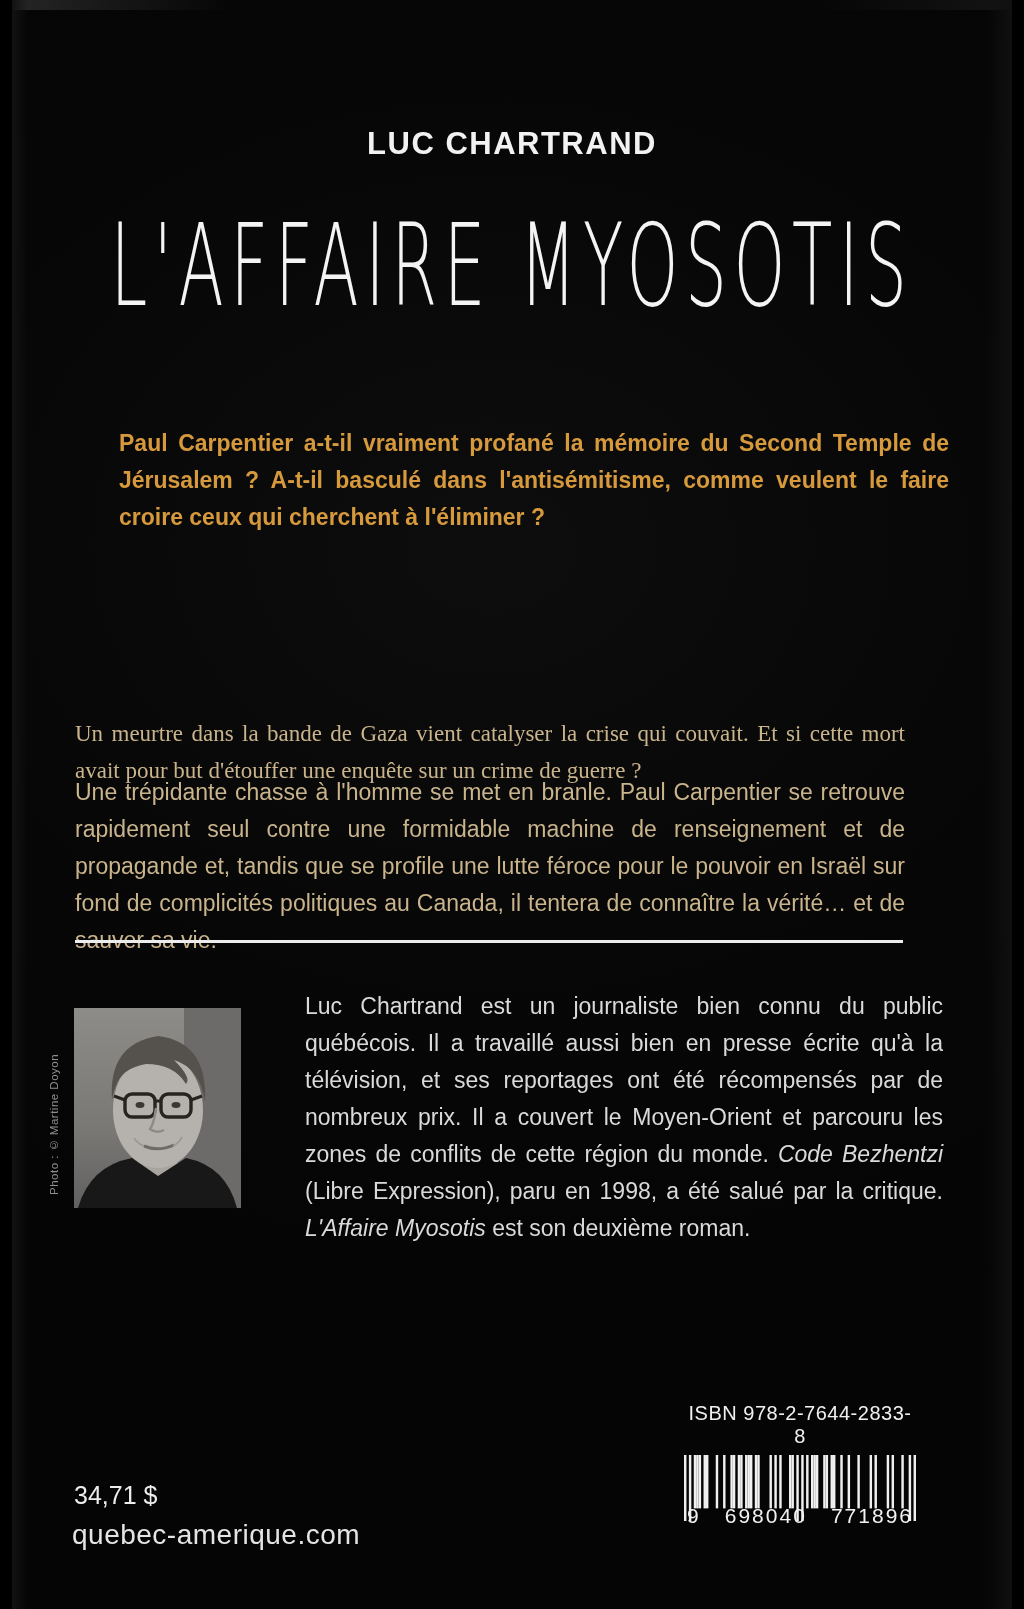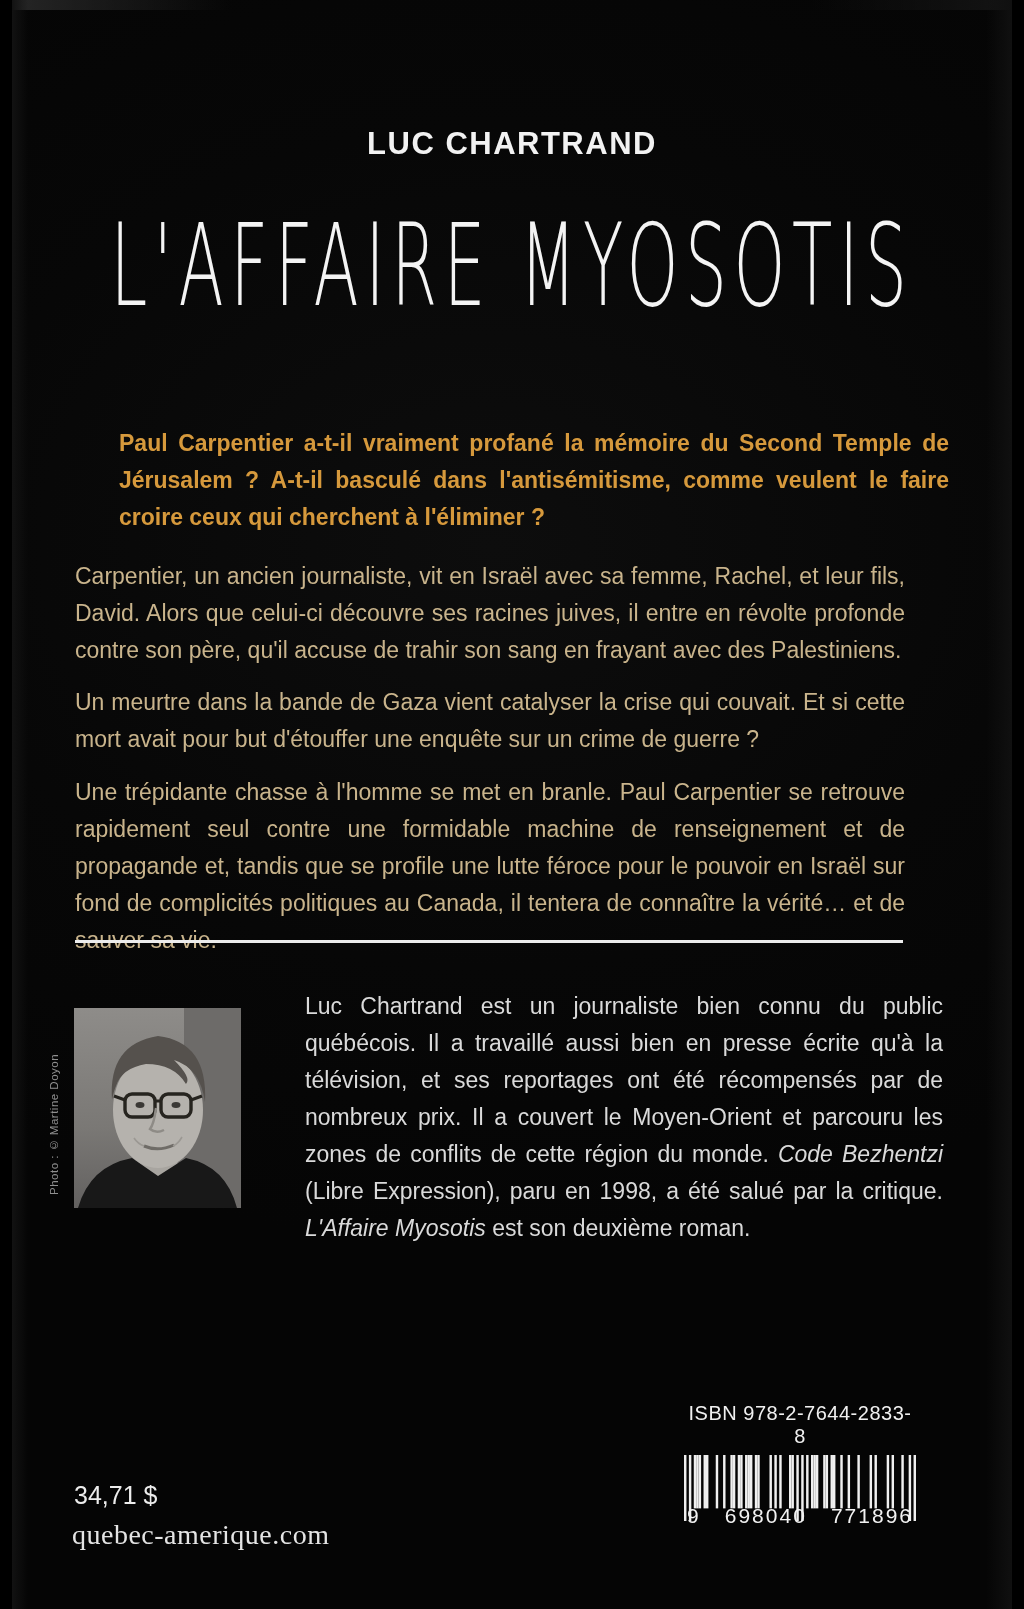--- a/index.html
+++ b/index.html
@@ -47,21 +47,21 @@
     margin-left:44px;
   }
   .lead :last-child{text-align:left;}
   .teaser-p{
     position:absolute;left:63px;width:830px;
     font-size:23px;line-height:37px;
     text-align:justify;
     color:var(--body-tan,#c9b48c);
   }
   .teaser-p-0{top:535px;}
-  .teaser-p-1{top:661px;}
+  .teaser-p-1{top:692px;font-family:Liberation Serif, serif;}
   .teaser-p-2{top:751px;}
 
   .divider{
     position:absolute;left:63px;top:940px;width:828px;height:3px;
     background:#ececec;border:none;margin:0;
   }
 
   .photo-credit{
     position:absolute;left:36px;top:1032px;height:185px;width:18px;
     writing-mode:vertical-rl;
@@ -89,36 +89,35 @@
     position:relative;margin-top:-17px;padding:0 3px;
     display:flex;justify-content:space-between;
     font-size:21px;color:#f2f2f2;letter-spacing:2px;
   }
   .price{
     position:absolute;left:62px;top:1481px;
     font-size:25px;color:#ececec;
   }
   .website{
     position:absolute;left:60px;top:1519px;
-    font-size:28px;color:#e4e4e4;letter-spacing:0.5px;font-family:Liberation Serif, serif;
+    font-size:28px;color:#e4e4e4;letter-spacing:0.5px;
   }
 </style>
 </head>
 <body>
 
 <div class="cover">
   <div class="edge-top"></div>
   <div class="edge-left"></div>
   <div class="edge-right"></div>
 
   <div class="author-name">LUC CHARTRAND</div>
   <div class="book-title">L'AFFAIRE MYOSOTIS</div>
 
   <p class="lead">Paul Carpentier a-t-il vraiment profané la mémoire du Second Temple de Jérusalem ? A-t-il basculé dans l'antisémitisme, comme veulent le faire croire ceux qui cherchent à l'éliminer ?</p>
-  <p class="teaser-p teaser-p-0">Carpentier, un ancien journaliste, vit en Israël avec sa femme, Rachel, et leur fils, David. Alors que celui-ci découvre ses racines juives, il entre en révolte profonde contre son père, qu'il accuse de trahir son sang en frayant avec des Palestiniens.</p>
   <p class="teaser-p teaser-p-1">Un meurtre dans la bande de Gaza vient catalyser la crise qui couvait. Et si cette mort avait pour but d'étouffer une enquête sur un crime de guerre ?</p>
   <p class="teaser-p teaser-p-2">Une trépidante chasse à l'homme se met en branle. Paul Carpentier se retrouve rapidement seul contre une formidable machine de renseignement et de propagande et, tandis que se profile une lutte féroce pour le pouvoir en Israël sur fond de complicités politiques au Canada, il tentera de connaître la vérité… et de sauver sa vie.</p>
 
   <hr class="divider">
 
   <div class="photo-credit">Photo : © Martine Doyon</div>
 
   <svg class="author-photo" viewBox="0 0 167 200" aria-hidden="true">
     <defs>
       <linearGradient id="pg" x1="0" y1="0" x2="0" y2="1">

